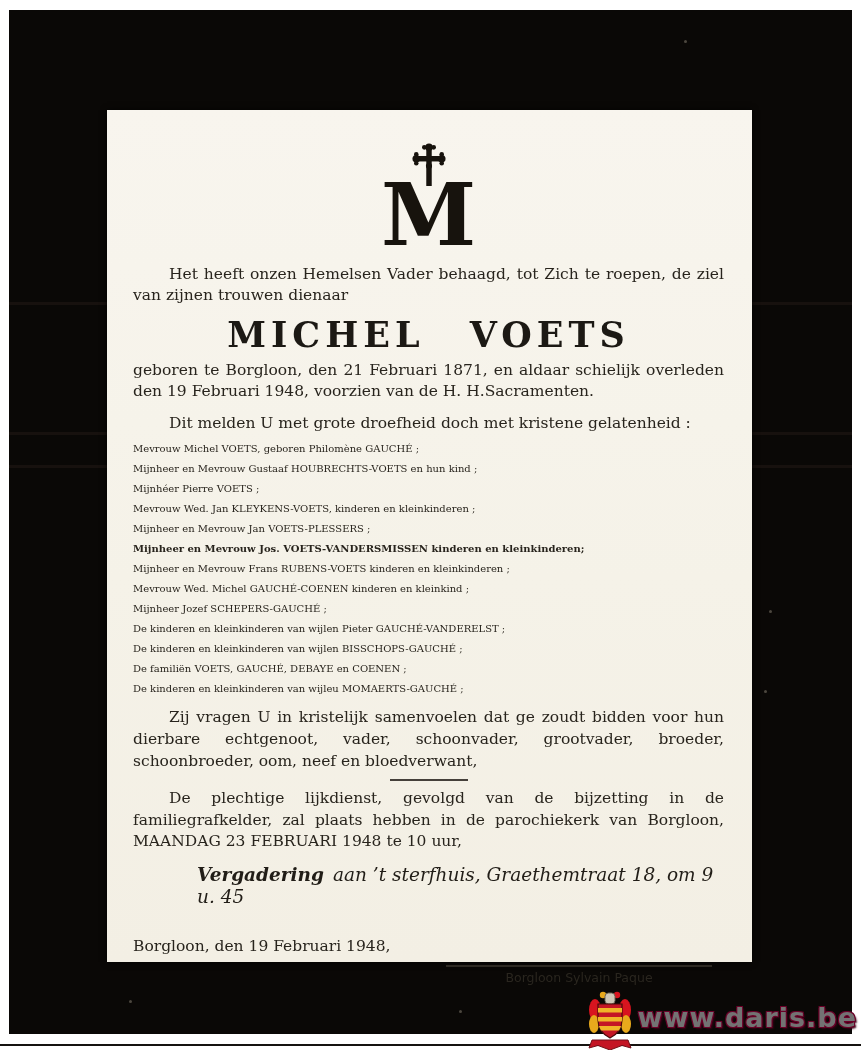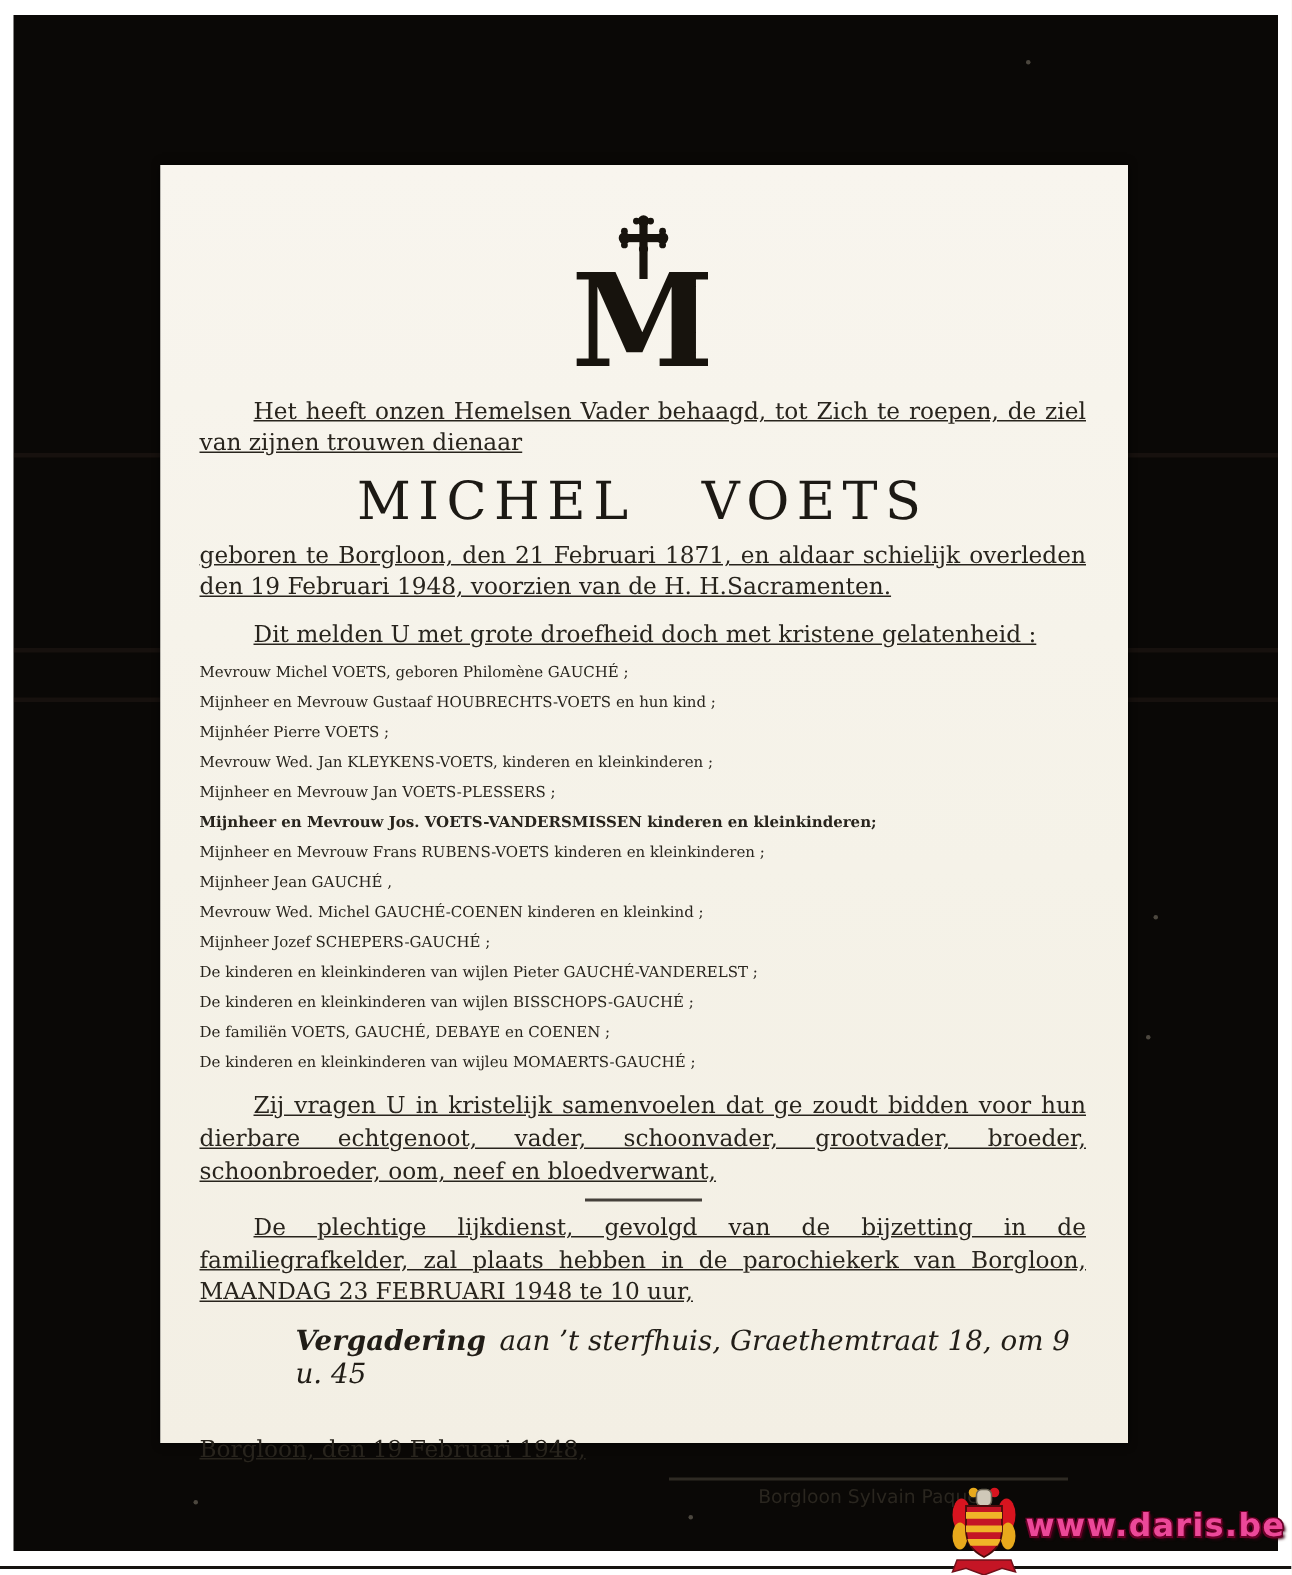--- a/index.html
+++ b/index.html
@@ -28,25 +28,25 @@
     color:#28241d;
     box-shadow:0 0 6px rgba(0,0,0,0.8);
   }
   
   .monogram{position:relative;height:116px;text-align:center;margin-top:2px;}
   .mono-cross{display:block;margin:0 auto -18px auto;}
   .mono-m{
     font-family:"DejaVu Serif", serif;font-weight:bold;
     font-size:86px;line-height:86px;color:#17130d;letter-spacing:0;
   }
-  p{margin:0;text-align:justify;font-size:15.5px;line-height:21px;color:#28241d;text-decoration:underline;}
+  p{margin:0;text-align:justify;font-size:15.5px;line-height:21px;color:#28241d;}
   .indent{text-indent:36px;}
   .intro{margin-top:6px;}
   .name-heading{
-    text-align:center;font-size:35px;line-height:38px;font-weight:normal;
+    text-align:center;font-size:35px;line-height:38px;font-weight:bold;
     letter-spacing:5px;word-spacing:28px;color:#1c1914;
     margin:10px 0 6px 0;
   }
   .life-dates{margin-top:2px;}
   .announcement{margin-top:11px;}
   .relatives{margin-top:5px;font-size:10px;line-height:20px;}
   .relatives .row{white-space:nowrap;overflow:hidden;}
   .relatives .bold-row{font-weight:bold;}
   .prayer{margin-top:7px;line-height:22px;}
   .divider{width:78px;height:2px;background:#45403a;margin:7px auto 7px auto;}
@@ -58,22 +58,22 @@
   .meeting .lead{font-weight:bold;margin-right:9px;text-align:right;}
   .dateline{margin-top:28px;text-align:left;}
   .printer{
     margin:8px 12px 0 auto;width:266px;border-top:2px solid #2e2a23;
     text-align:center;font-family:"DejaVu Sans", sans-serif;
     font-size:12.5px;line-height:16px;padding-top:3px;color:#2a261f;
   }
   
   .watermark{position:absolute;right:4px;bottom:6px;display:flex;align-items:center;}
   .wm-text{
-    font-family:"DejaVu Sans", sans-serif;font-weight:bold;font-size:21px;
-    letter-spacing:1px;color:#ec4899;
+    font-family:"DejaVu Sans", sans-serif;font-weight:bold;font-size:27px;
+    letter-spacing:1px;color:#737373;
     text-shadow:1px 1px 0 #6b0028,-1px -1px 0 #6b0028,1px -1px 0 #6b0028,-1px 1px 0 #6b0028,2px 2px 2px #3a0015;
   }
   .crest{margin-right:4px;margin-bottom:-8px;}
 </style>
 </head>
 <body>
 
 <div class="scan-bg">
   <div class="scan-band band1"></div>
   <div class="scan-band band2"></div>
@@ -118,21 +118,20 @@
   <p class="announcement indent">Dit melden U met grote droefheid doch met kristene gelatenheid :</p>
 
   <div class="relatives">
     <div class="row">Mevrouw Michel VOETS, geboren Philomène GAUCHÉ ;</div>
     <div class="row">Mijnheer en Mevrouw Gustaaf HOUBRECHTS-VOETS en hun kind ;</div>
     <div class="row">Mijnhéer Pierre VOETS ;</div>
     <div class="row">Mevrouw Wed. Jan KLEYKENS-VOETS, kinderen en kleinkinderen ;</div>
     <div class="row">Mijnheer en Mevrouw Jan VOETS-PLESSERS ;</div>
     <div class="row bold-row">Mijnheer en Mevrouw Jos. VOETS-VANDERSMISSEN kinderen en kleinkinderen;</div>
     <div class="row">Mijnheer en Mevrouw Frans RUBENS-VOETS kinderen en kleinkinderen ;</div>
-    <div class="row">Mijnheer Jean GAUCHÉ ,</div>
     <div class="row">Mevrouw Wed. Michel GAUCHÉ-COENEN kinderen en kleinkind ;</div>
     <div class="row">Mijnheer Jozef SCHEPERS-GAUCHÉ ;</div>
     <div class="row">De kinderen en kleinkinderen van wijlen Pieter GAUCHÉ-VANDERELST ;</div>
     <div class="row">De kinderen en kleinkinderen van wijlen BISSCHOPS-GAUCHÉ ;</div>
     <div class="row">De familiën VOETS, GAUCHÉ, DEBAYE en COENEN ;</div>
     <div class="row">De kinderen en kleinkinderen van wijleu MOMAERTS-GAUCHÉ ;</div>
   </div>
 
   <p class="prayer indent">Zij vragen U in kristelijk samenvoelen dat ge zoudt bidden voor hun dierbare echtgenoot, vader, schoonvader, grootvader, broeder, schoonbroeder, oom, neef en bloedverwant,</p>
 

